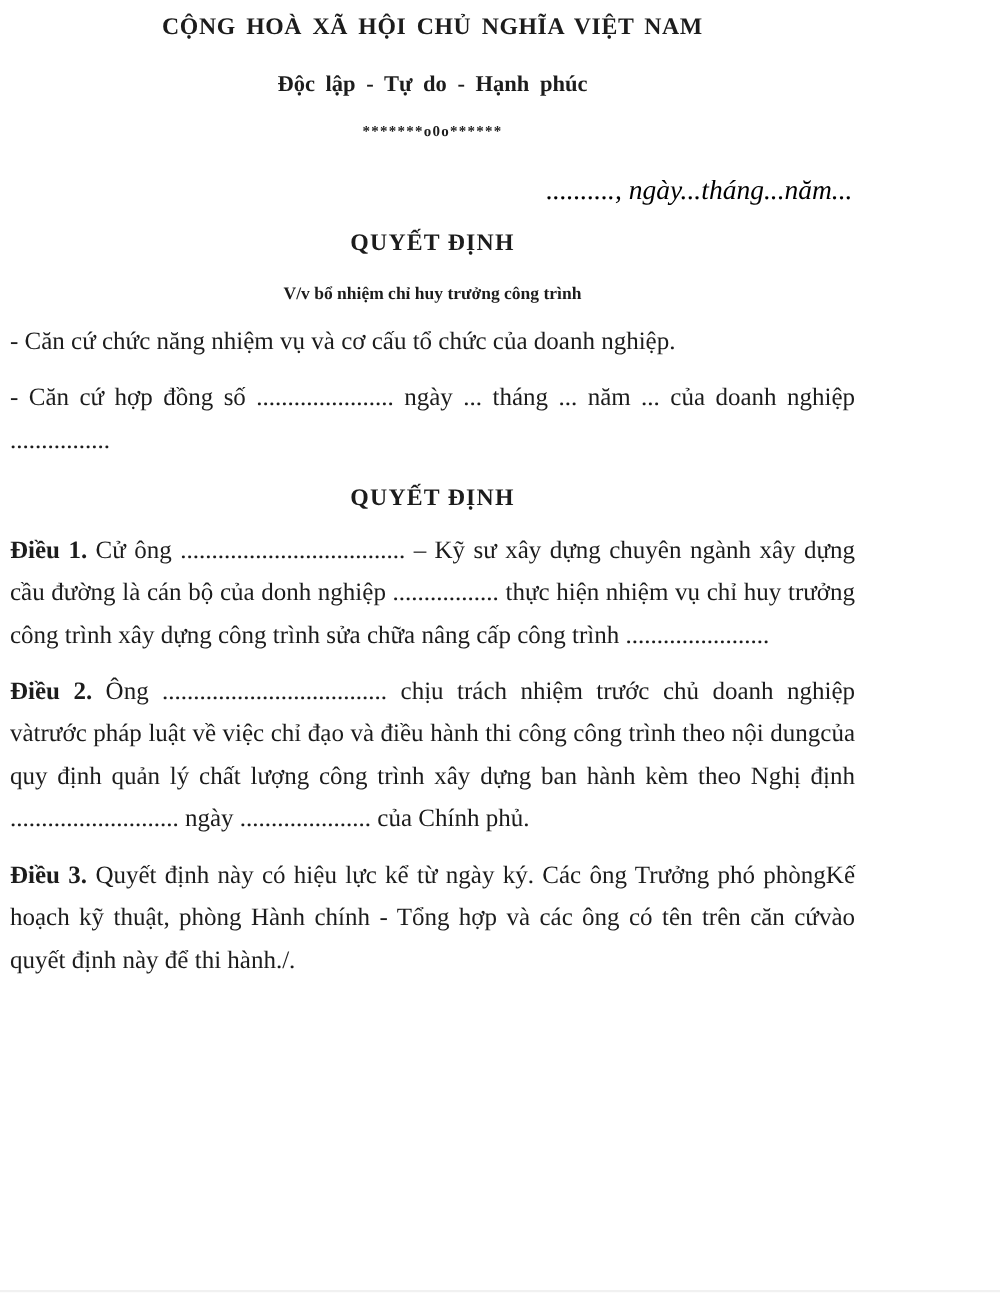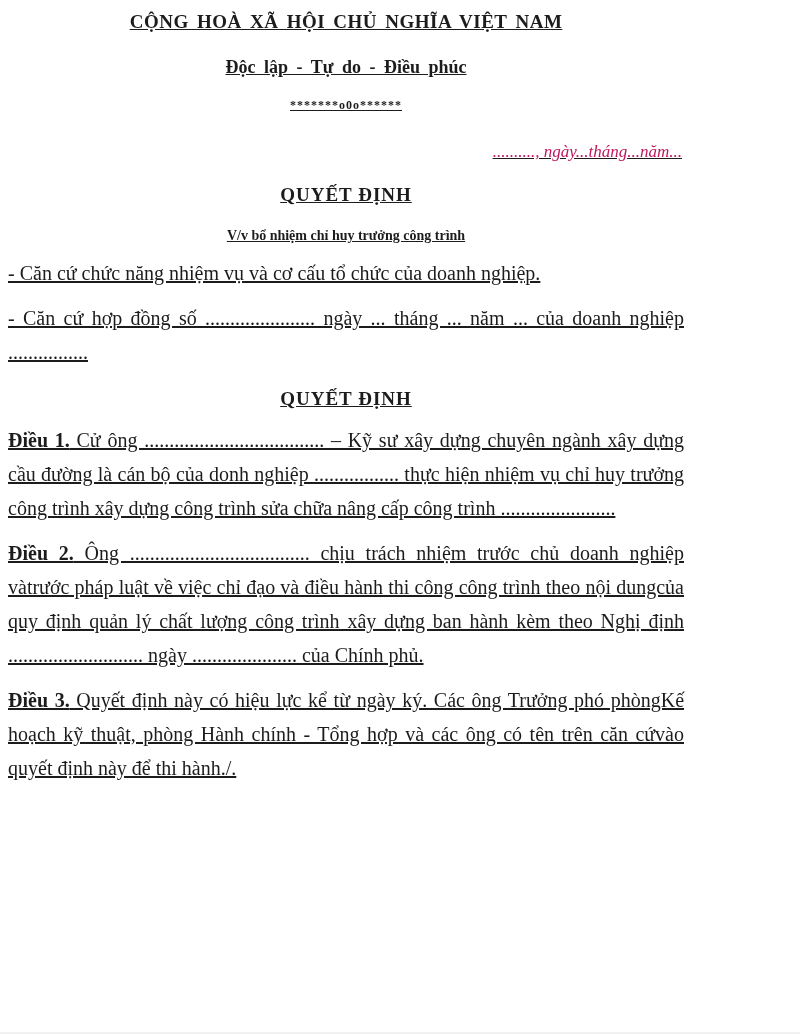--- a/index.html
+++ b/index.html
@@ -12,21 +12,20 @@
     height: 1034px;
     overflow: hidden;
     position: relative;
     font-family: "Liberation Serif", "DejaVu Serif", serif;
     color: #1c1c1c;
   }
   .doc {
     padding: 8px 8px 0 8px;
     box-sizing: border-box;
     width: 692px;
-    text-decoration: underline;
   }
   .center { text-align: center; }
 
   .national-title {
     font-size: 19px;
     font-weight: bold;
     letter-spacing: 0.5px;
     word-spacing: 3px;
     margin: 2px 0 0 0;
     line-height: 24px;
@@ -41,22 +40,22 @@
   .separator {
     font-size: 12px;
     font-weight: bold;
     letter-spacing: 1px;
     margin: 16px 0 0 0;
     line-height: 20px;
   }
   .date-line {
     text-align: right;
     font-style: italic;
-    font-size: 17px;
-    color: #be185d;
+    font-size: 22px;
+    color: #000000;
     margin: 26px 2px 0 0;
     line-height: 22px;
   }
   .main-title {
     font-size: 19px;
     font-weight: bold;
     letter-spacing: 1px;
     margin: 20px 0 0 0;
     line-height: 24px;
   }
@@ -91,21 +90,21 @@
     background: #f1f1f1;
   }
 </style>
 </head>
 <body>
 
 <div class="doc">
 
   <div class="center national-title">CỘNG HOÀ XÃ HỘI CHỦ NGHĨA VIỆT NAM</div>
 
-  <div class="center motto">Độc lập - Tự do - Điều phúc</div>
+  <div class="center motto">Độc lập - Tự do - Hạnh phúc</div>
 
   <div class="center separator">*******o0o******</div>
 
   <div class="date-line">.........., ngày...tháng...năm...</div>
 
   <div class="center main-title">QUYẾT ĐỊNH</div>
 
   <div class="center subject">V/v bổ nhiệm chỉ huy trưởng công trình</div>
 
   <div class="body-text">

